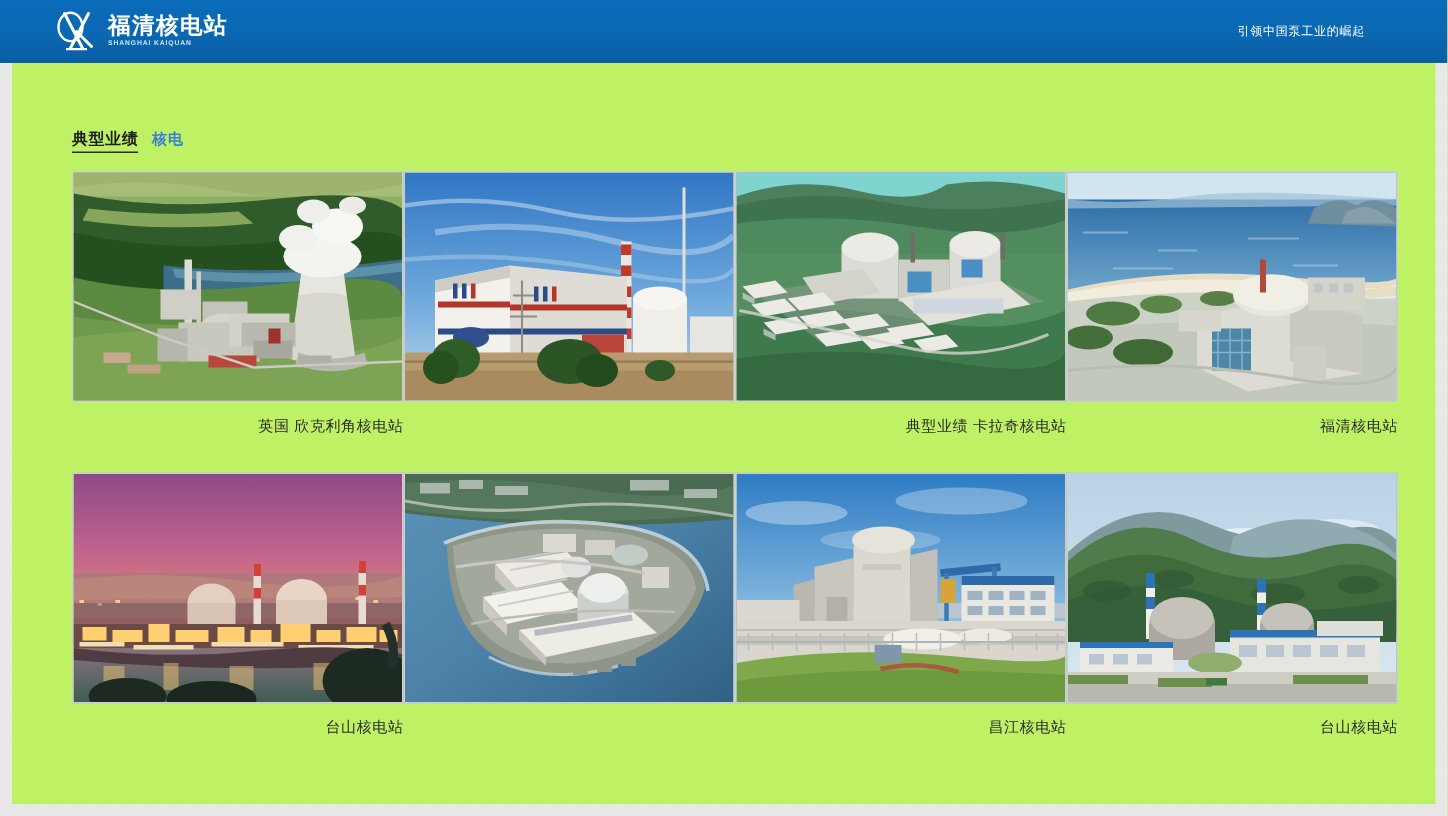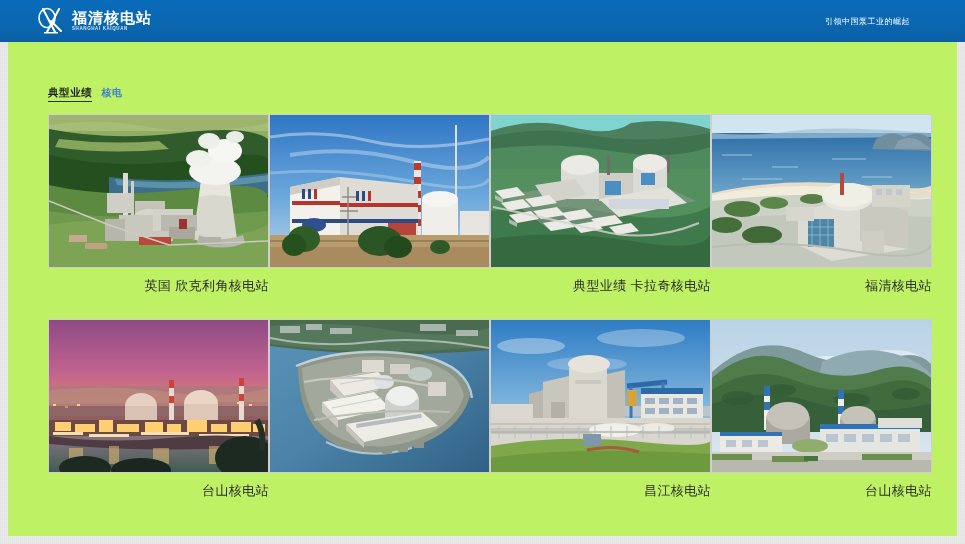--- a/index.html
+++ b/index.html
@@ -55,21 +55,21 @@
     display:grid;grid-template-columns:repeat(4,221px);
     column-gap:0;row-gap:0;
   }
   .cell{width:221px;}
   .thumb{
     width:219px;height:152px;display:block;position:relative;overflow:hidden;
     border:1px solid #cfcfcf;background:#9bb;
   }
   .thumb svg{display:block;width:100%;height:100%;}
   .caption{
-    font-size:13px;color:#2b2b2b;margin-top:9px;margin-bottom:0;
+    font-size:10px;color:#2b2b2b;margin-top:9px;margin-bottom:0;
     letter-spacing:.4px;white-space:nowrap;
   }
   .cell.r2{margin-top:24px;}
 </style>
 </head>
 <body>
 
 <div class="page">
 
   <div class="header">

